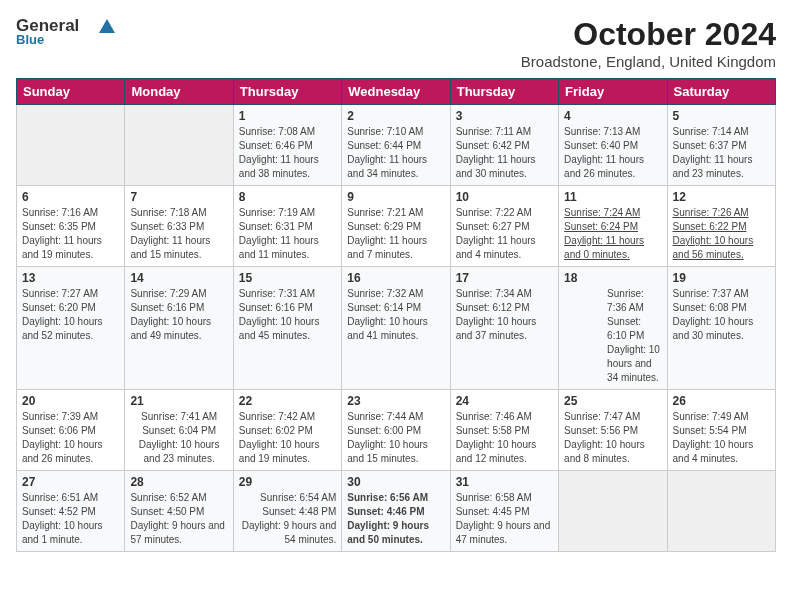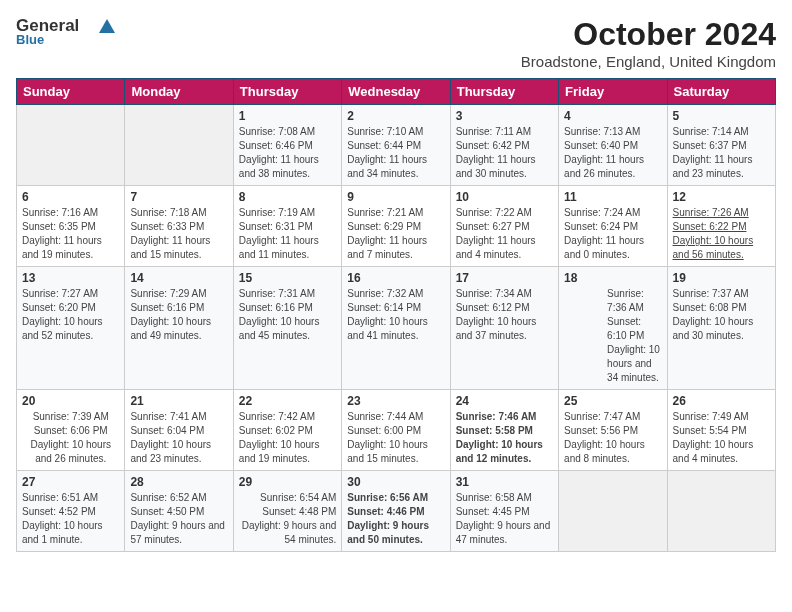--- a/index.html
+++ b/index.html
@@ -178,21 +178,21 @@
 Daylight: 11 hours and 7 minutes.</div>
         </td>
         <td>
           <span class="day-num">10</span>
           <div class="cell-content" style="white-space: pre-line;">Sunrise: 7:22 AM
 Sunset: 6:27 PM
 Daylight: 11 hours and 4 minutes.</div>
         </td>
         <td>
           <span class="day-num">11</span>
-          <div class="cell-content" style="white-space: pre-line;">Sunrise: 7:24 AM
+          <div class="cell-content" style="white-space: pre-line; text-decoration: underline;">Sunrise: 7:24 AM
 Sunset: 6:24 PM
 Daylight: 11 hours and 0 minutes.</div>
         </td>
         <td>
           <span class="day-num">12</span>
           <div class="cell-content" style="white-space: pre-line; text-decoration: underline;">Sunrise: 7:26 AM
 Sunset: 6:22 PM
 Daylight: 10 hours and 56 minutes.</div>
         </td>
       </tr>
@@ -236,45 +236,45 @@
         <td>
           <span class="day-num">19</span>
           <div class="cell-content" style="white-space: pre-line;">Sunrise: 7:37 AM
 Sunset: 6:08 PM
 Daylight: 10 hours and 30 minutes.</div>
         </td>
       </tr>
       <tr>
         <td>
           <span class="day-num">20</span>
-          <div class="cell-content" style="white-space: pre-line; text-align: center;">Sunrise: 7:39 AM
+          <div class="cell-content" style="white-space: pre-line;">Sunrise: 7:39 AM
 Sunset: 6:06 PM
 Daylight: 10 hours and 26 minutes.</div>
         </td>
         <td>
           <span class="day-num">21</span>
-          <div class="cell-content" style="white-space: pre-line;">Sunrise: 7:41 AM
+          <div class="cell-content" style="white-space: pre-line; text-align: center;">Sunrise: 7:41 AM
 Sunset: 6:04 PM
 Daylight: 10 hours and 23 minutes.</div>
         </td>
         <td>
           <span class="day-num">22</span>
           <div class="cell-content" style="white-space: pre-line;">Sunrise: 7:42 AM
 Sunset: 6:02 PM
 Daylight: 10 hours and 19 minutes.</div>
         </td>
         <td>
           <span class="day-num">23</span>
           <div class="cell-content" style="white-space: pre-line;">Sunrise: 7:44 AM
 Sunset: 6:00 PM
 Daylight: 10 hours and 15 minutes.</div>
         </td>
         <td>
           <span class="day-num">24</span>
-          <div class="cell-content" style="white-space: pre-line; font-weight: bold;">Sunrise: 7:46 AM
+          <div class="cell-content" style="white-space: pre-line;">Sunrise: 7:46 AM
 Sunset: 5:58 PM
 Daylight: 10 hours and 12 minutes.</div>
         </td>
         <td>
           <span class="day-num">25</span>
           <div class="cell-content" style="white-space: pre-line;">Sunrise: 7:47 AM
 Sunset: 5:56 PM
 Daylight: 10 hours and 8 minutes.</div>
         </td>
         <td>

